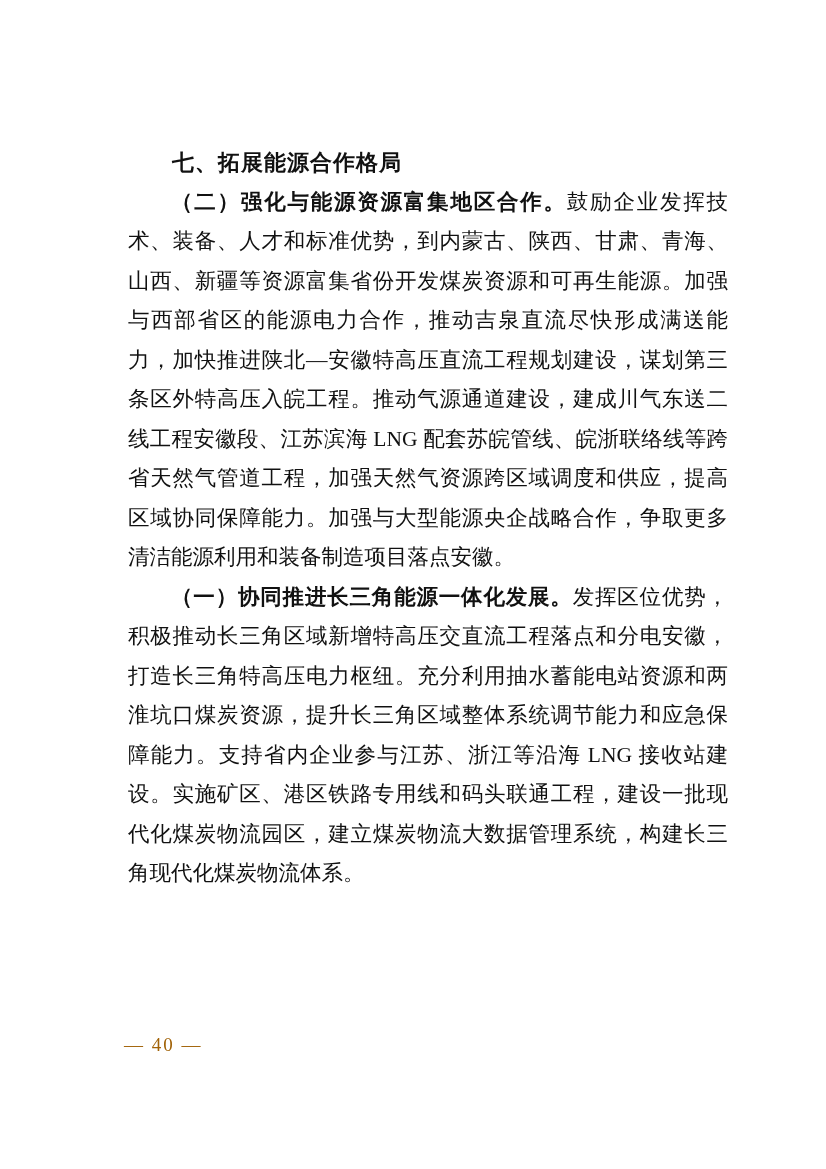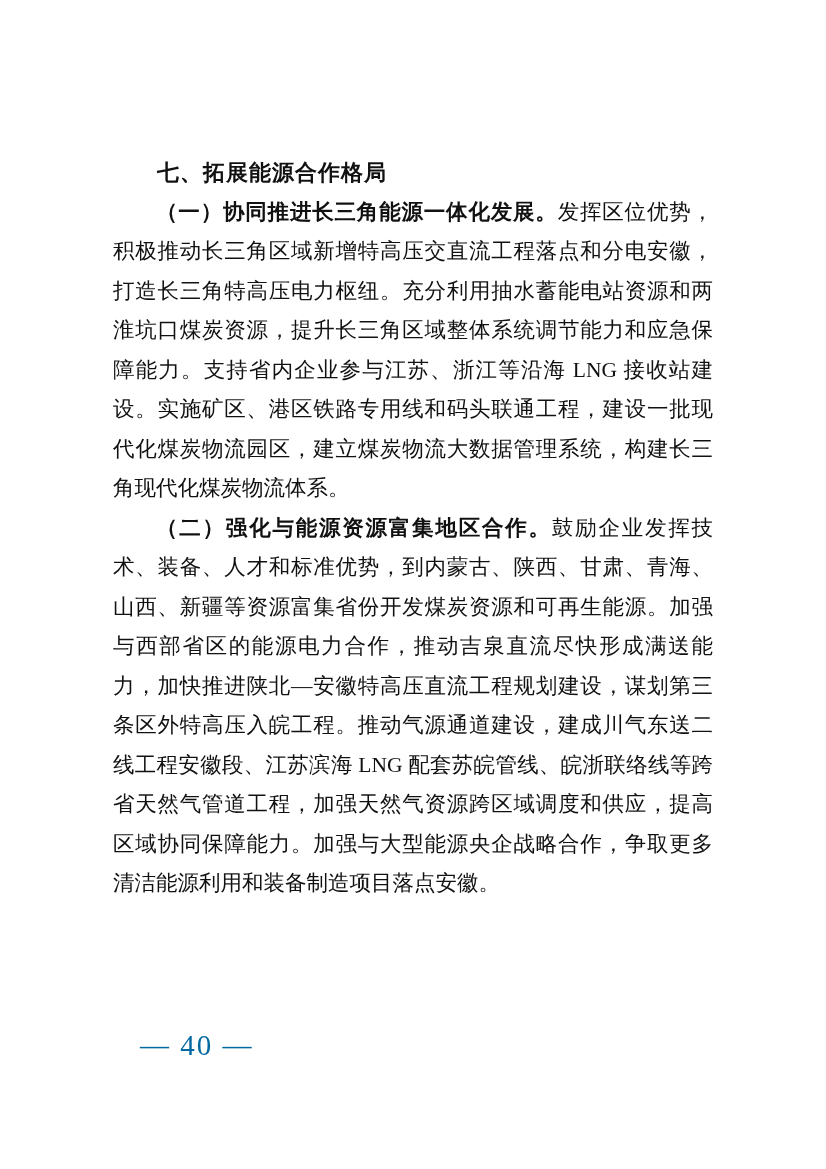--- a/index.html
+++ b/index.html
@@ -11,24 +11,23 @@
     position: relative;
     width: 826px;
     height: 1169px;
     background: #ffffff;
     overflow: hidden;
     font-family: "Liberation Serif", "DejaVu Serif", serif;
     color: #111111;
   }
   .content {
     position: absolute;
-    left: 113px;
+    left: 128px;
     top: 143px;
     width: 600px;
-    margin-top: 10px;
   }
   .heading {
     font-family: "Liberation Sans", "DejaVu Sans", sans-serif;
     font-weight: 700;
     font-size: 22px;
     line-height: 39.5px;
     text-indent: 2em;
     margin: 0;
     letter-spacing: 1px;
     white-space: nowrap;
@@ -42,36 +41,35 @@
     margin: 0;
     word-break: break-all;
   }
   .para .lead {
     font-weight: 700;
   }
   .footer {
     position: absolute;
     left: 124px;
     top: 1033px;
-    font-size: 29px;
+    font-size: 19px;
     line-height: 24px;
     letter-spacing: 2px;
-    color: #0369a1;
-    margin-left: 16px;
+    color: #a16207;
   }
 </style>
 </head>
 <body>
 
 <div class="page">
   <div class="content">
 
     <h2 class="heading">七、拓展能源合作格局</h2>
 
 
+    <p class="para"><span class="lead">（二）强化与能源资源富集地区合作。</span><span>鼓励企业发挥技术、装备、人才和标准优势，到内蒙古、陕西、甘肃、青海、山西、新疆等资源富集省份开发煤炭资源和可再生能源。加强与西部省区的能源电力合作，推动吉泉直流尽快形成满送能力，加快推进陕北—安徽特高压直流工程规划建设，谋划第三条区外特高压入皖工程。推动气源通道建设，建成川气东送二线工程安徽段、江苏滨海 LNG 配套苏皖管线、皖浙联络线等跨省天然气管道工程，加强天然气资源跨区域调度和供应，提高区域协同保障能力。加强与大型能源央企战略合作，争取更多清洁能源利用和装备制造项目落点安徽。</span></p>
+
     <p class="para"><span class="lead">（一）协同推进长三角能源一体化发展。</span><span>发挥区位优势，积极推动长三角区域新增特高压交直流工程落点和分电安徽，打造长三角特高压电力枢纽。充分利用抽水蓄能电站资源和两淮坑口煤炭资源，提升长三角区域整体系统调节能力和应急保障能力。支持省内企业参与江苏、浙江等沿海 LNG 接收站建设。实施矿区、港区铁路专用线和码头联通工程，建设一批现代化煤炭物流园区，建立煤炭物流大数据管理系统，构建长三角现代化煤炭物流体系。</span></p>
-
-    <p class="para"><span class="lead">（二）强化与能源资源富集地区合作。</span><span>鼓励企业发挥技术、装备、人才和标准优势，到内蒙古、陕西、甘肃、青海、山西、新疆等资源富集省份开发煤炭资源和可再生能源。加强与西部省区的能源电力合作，推动吉泉直流尽快形成满送能力，加快推进陕北—安徽特高压直流工程规划建设，谋划第三条区外特高压入皖工程。推动气源通道建设，建成川气东送二线工程安徽段、江苏滨海 LNG 配套苏皖管线、皖浙联络线等跨省天然气管道工程，加强天然气资源跨区域调度和供应，提高区域协同保障能力。加强与大型能源央企战略合作，争取更多清洁能源利用和装备制造项目落点安徽。</span></p>
 
   </div>
 
   <div class="footer">— 40 —</div>
 </div>
 
 </body></html>

